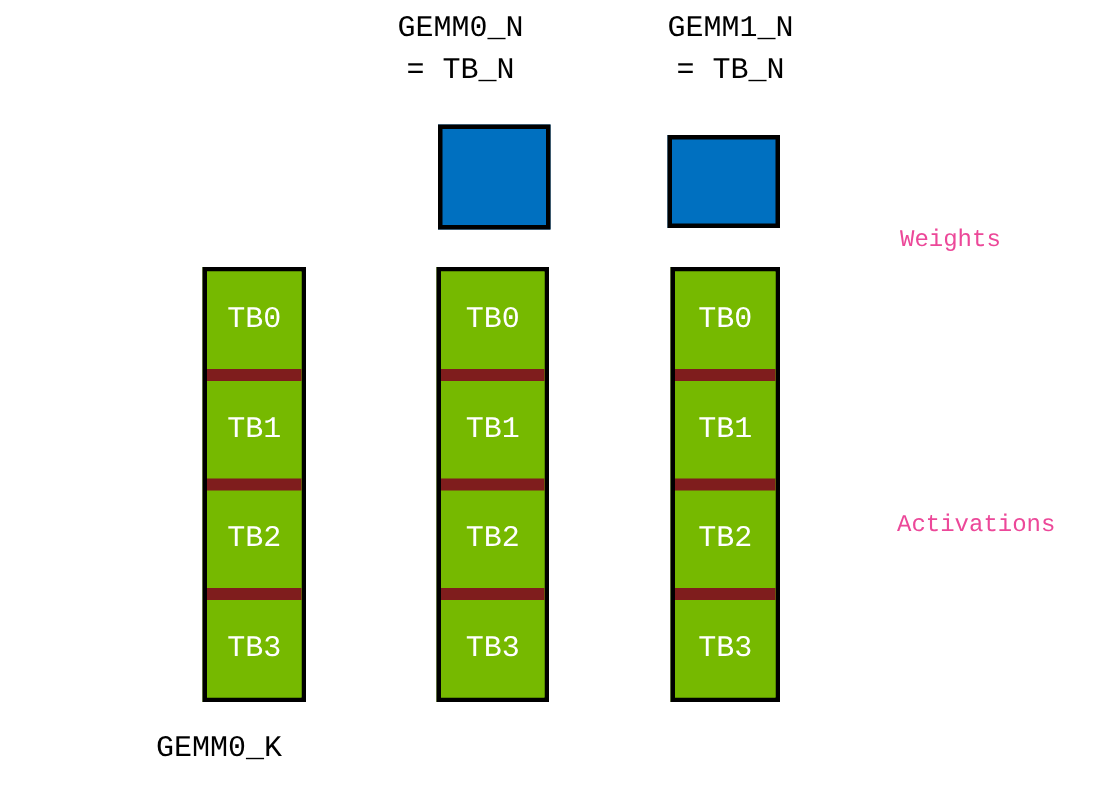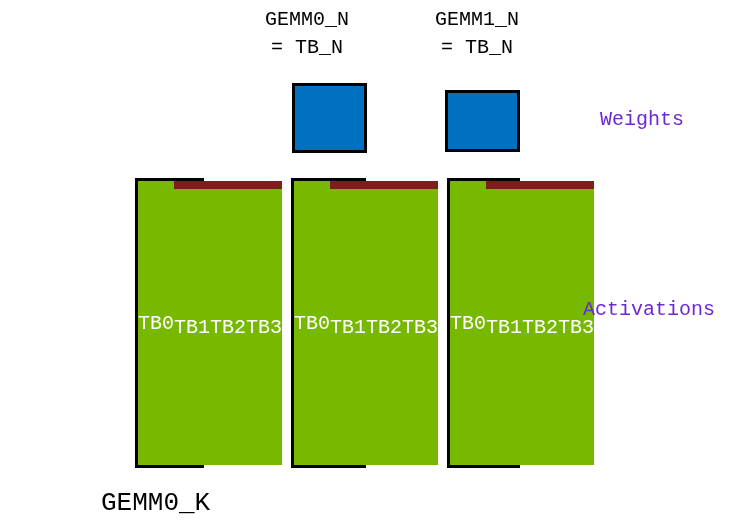--- a/index.html
+++ b/index.html
@@ -30,60 +30,61 @@
   .weights-box {
     box-sizing: border-box;
     background: #0070C0;
     border: 3px solid #000000;
   }
 
   .tb-column {
     box-sizing: border-box;
     border: 3px solid #000000;
     display: flex;
-    flex-direction: row;
+    flex-direction: column;
     background: #76B900;
   }
   .tb-cell {
     flex: 1;
     box-sizing: border-box;
     background: #76B900;
     display: flex;
     align-items: center;
     justify-content: center;
     color: #ffffff;
     font-size: 20px;
   }
   .tb-cell + .tb-cell {
     border-top: 8px solid #7f1d1d;
   }
 
   .side-label {
-    font-size: 20px;
+    font-size: 16px;
     line-height: 24px;
-    color: #6d28d9;
+    color: #ec4899;
     white-space: nowrap;
+    margin-top: 40px;
   }
 
   .bottom-label {
     width: 90px;
     text-align: center;
-    font-size: 26px;
+    font-size: 20px;
     color: #000000;
     white-space: nowrap;
   }
 </style>
 </head>
 <body>
 
 <div class="canvas">
 
   <div class="abs top-label" style="left:252px; top:6px;">GEMM0_N
 = TB_N</div>
-  <div class="abs top-label" style="left:422px; top:6px;">GEMM1_N
+  <div class="abs top-label" style="left:432px; top:6px;">GEMM1_N
 = TB_N</div>
 
   <div class="abs weights-box" style="left:292px; top:83px; width:75px; height:70px;"></div>
   <div class="abs weights-box" style="left:445px; top:90px; width:75px; height:62px;"></div>
 
   <div class="abs tb-column" style="left:135px; top:178px; width:69px; height:290px;">
     <div class="tb-cell">TB0</div>
     <div class="tb-cell">TB1</div>
     <div class="tb-cell">TB2</div>
     <div class="tb-cell">TB3</div>
@@ -97,17 +98,17 @@
   </div>
 
   <div class="abs tb-column" style="left:447px; top:178px; width:73px; height:290px;">
     <div class="tb-cell">TB0</div>
     <div class="tb-cell">TB1</div>
     <div class="tb-cell">TB2</div>
     <div class="tb-cell">TB3</div>
   </div>
 
   <div class="abs side-label" style="left:600px; top:108px;">Weights</div>
-  <div class="abs side-label" style="left:583px; top:298px;text-align:center;">Activations</div>
+  <div class="abs side-label" style="left:598px; top:298px;text-align:center;">Activations</div>
 
   <div class="abs bottom-label" style="left:101px; top:488px;">GEMM0_K</div>
 
 </div>
 
 </body></html>

